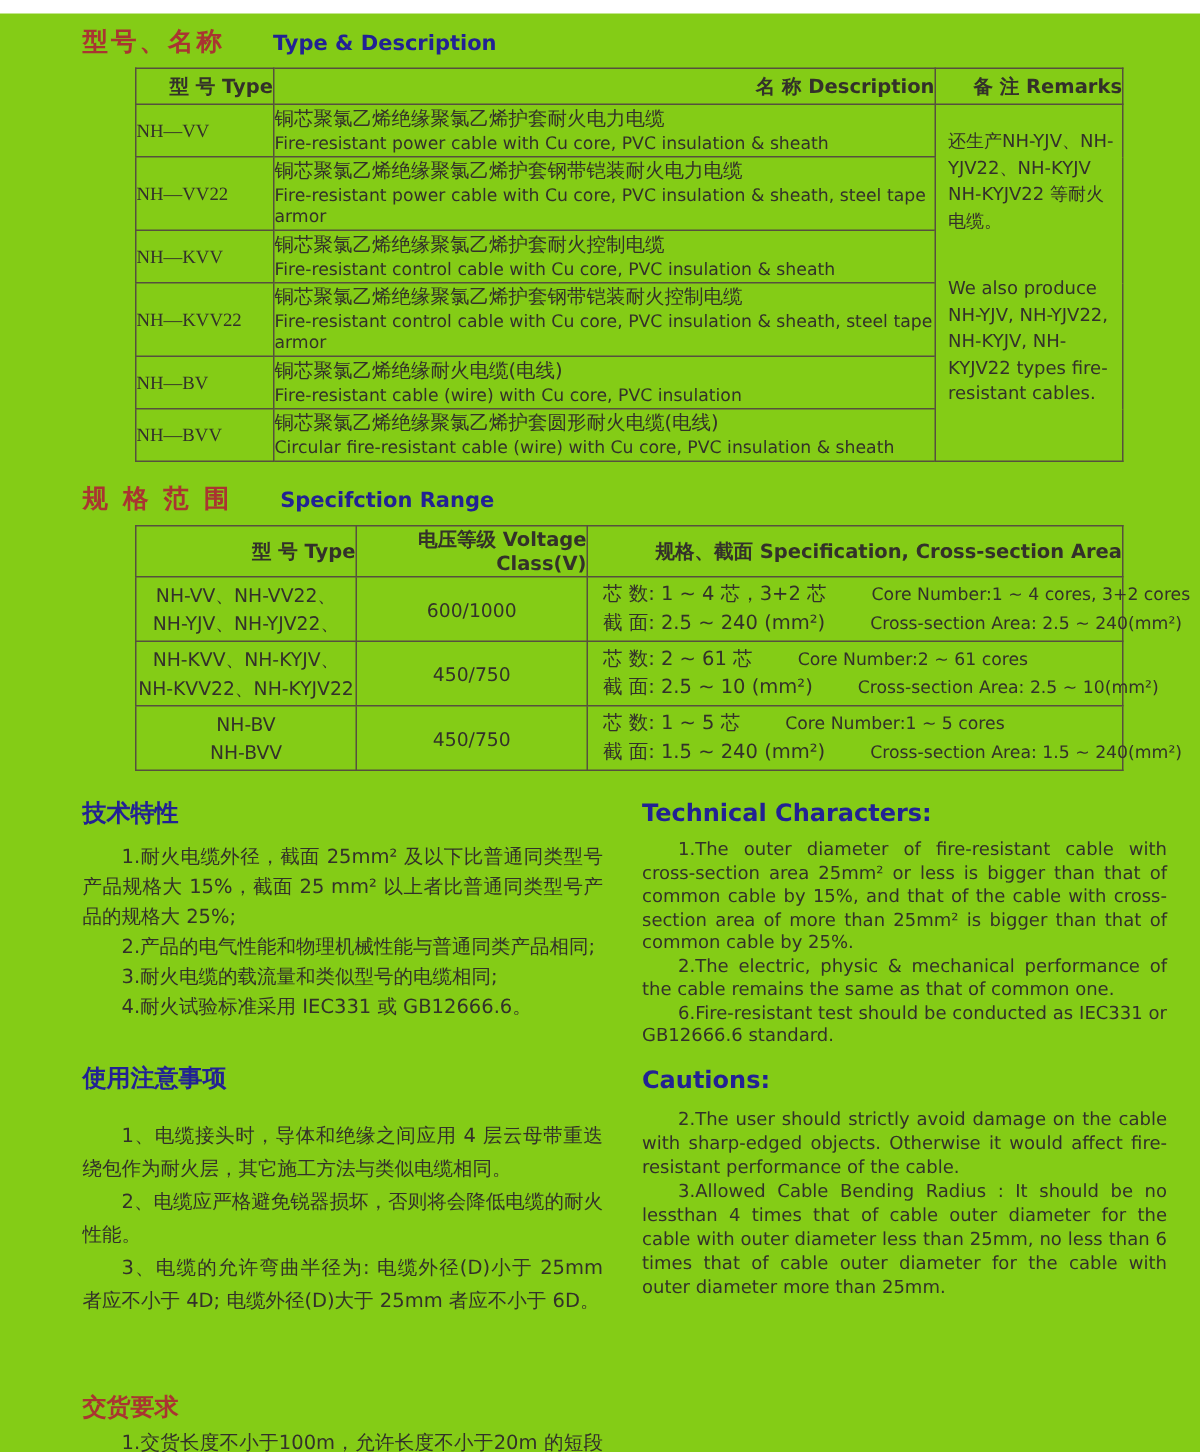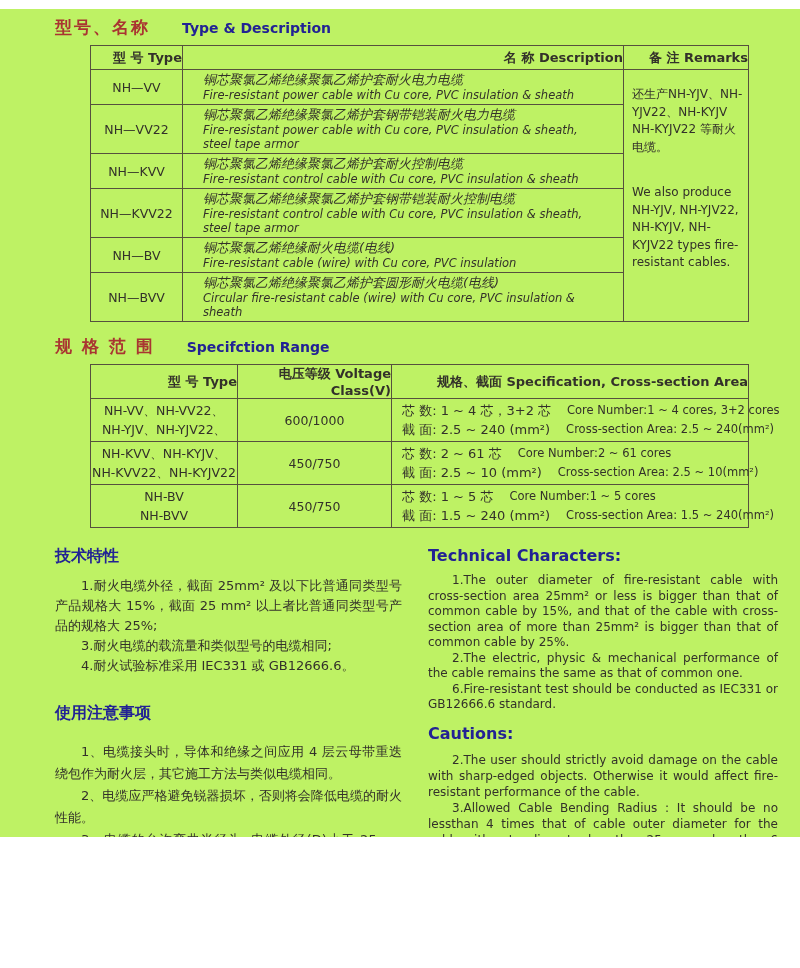--- a/index.html
+++ b/index.html
@@ -1,53 +1,53 @@
 <!DOCTYPE html>
 <html><head>
 <meta charset="utf-8">
 <style>
   * { box-sizing: border-box; }
   html,body { margin:0; padding:0; background:#ffffff; }
   .page {
-    position:relative; width:800px; height:837px;
-    background:#bef264; overflow:hidden;
+    position:relative; width:800px; height:968px;
+    background:#84cc16; overflow:hidden;
     font-family:"DejaVu Sans","Liberation Sans",sans-serif;
     color:#33312a;
   }
   .top-strip { height:9px; background:#ffffff; }
   .inner { padding:4px 22px 0 55px; }
 
   .sec-title { display:flex; gap:32px; align-items:baseline; margin:3px 0 6px 0; }
   .sec-title .zh { color:#A93531; font-weight:bold; font-size:17px; letter-spacing:2px; }
   .sec-title .en { color:#222294; font-weight:bold; font-size:14px; }
 
   table { border-collapse:collapse; margin-left:35px; table-layout:fixed; }
   th, td { border:1px solid #56503E; padding:0; }
   th { font-weight:bold; font-size:13px; height:24px; text-align:right; }
 
   .t1 { width:658px; }
   .t1 .col-type  { width:92px; }
   .t1 .col-desc  { width:441px; }
   .t1 .col-rem   { width:125px; }
-  .t1 .type-cell { text-align:center; font-size:12.5px; height:33px; }
-  .t1 .desc-cell { padding:2px 20px;font-style:italic; }
+  .t1 .type-cell { text-align:left; font-size:12.5px; height:33px;font-family:Liberation Serif, serif; }
+  .t1 .desc-cell { padding:2px 0; }
   .desc-zh { font-size:13px; line-height:16px; }
   .desc-en { font-size:11.5px; line-height:14px; }
   .remarks-cell { vertical-align:top; padding:16px 4px 6px 8px; font-size:12px; line-height:17.5px; }
   .remarks-en { margin-top:28px; }
 
   .t2 { width:658px; margin-top:2px; }
   .t2 .col-type    { width:147px; }
   .t2 .col-volt    { width:154px; }
   .t2 .col-spec    { width:357px; }
   .t2 td { height:43px; }
   .types-cell { text-align:center; font-size:12.5px; line-height:19px; }
   .volt-cell  { text-align:center; font-size:12.5px; }
   .spec-cell  { padding:2px 10px; }
-  .spec-line  { display:flex; align-items:center; gap:16px; line-height:19px; }
+  .spec-line  { display:flex; align-items:center; gap:30px; line-height:19px; }
   .spec-zh { font-size:13px; white-space:nowrap; }
   .spec-en { font-size:11.5px; white-space:nowrap; }
 
   .cols { display:flex; gap:26px; margin-top:12px; }
   .col-left  { width:347px; }
   .col-right { flex:1; }
 
   .h-navy { color:#222294; font-weight:bold; font-size:16px; margin:0; }
   .h-red  { color:#A93531; font-weight:bold; font-size:16px; margin:0; }
 
@@ -210,20 +210,21 @@
         </tr>
       </tbody>
     </table>
 
     <div class="cols">
 
       <div class="col-left">
         <h3 class="h-navy mt-tech-h">技术特性</h3>
         <div class="tech">
           <p>1.耐火电缆外径，截面 25mm² 及以下比普通同类型号产品规格大 15%，截面 25 mm² 以上者比普通同类型号产品的规格大 25%;</p>
+          <p>2.产品的电气性能和物理机械性能与普通同类产品相同;</p>
           <p>3.耐火电缆的载流量和类似型号的电缆相同;</p>
           <p>4.耐火试验标准采用 IEC331 或 GB12666.6。</p>
         </div>
         <h3 class="h-navy mt-usage-h">使用注意事项</h3>
         <div class="usage">
           <p>1、电缆接头时，导体和绝缘之间应用 4 层云母带重迭绕包作为耐火层，其它施工方法与类似电缆相同。</p>
           <p>2、电缆应严格避免锐器损坏，否则将会降低电缆的耐火性能。</p>
           <p>3、电缆的允许弯曲半径为: 电缆外径(D)小于 25mm 者应不小于 4D; 电缆外径(D)大于 25mm 者应不小于 6D。</p>
         </div>
         <h3 class="h-red mt-deliv-h">交货要求</h3>

